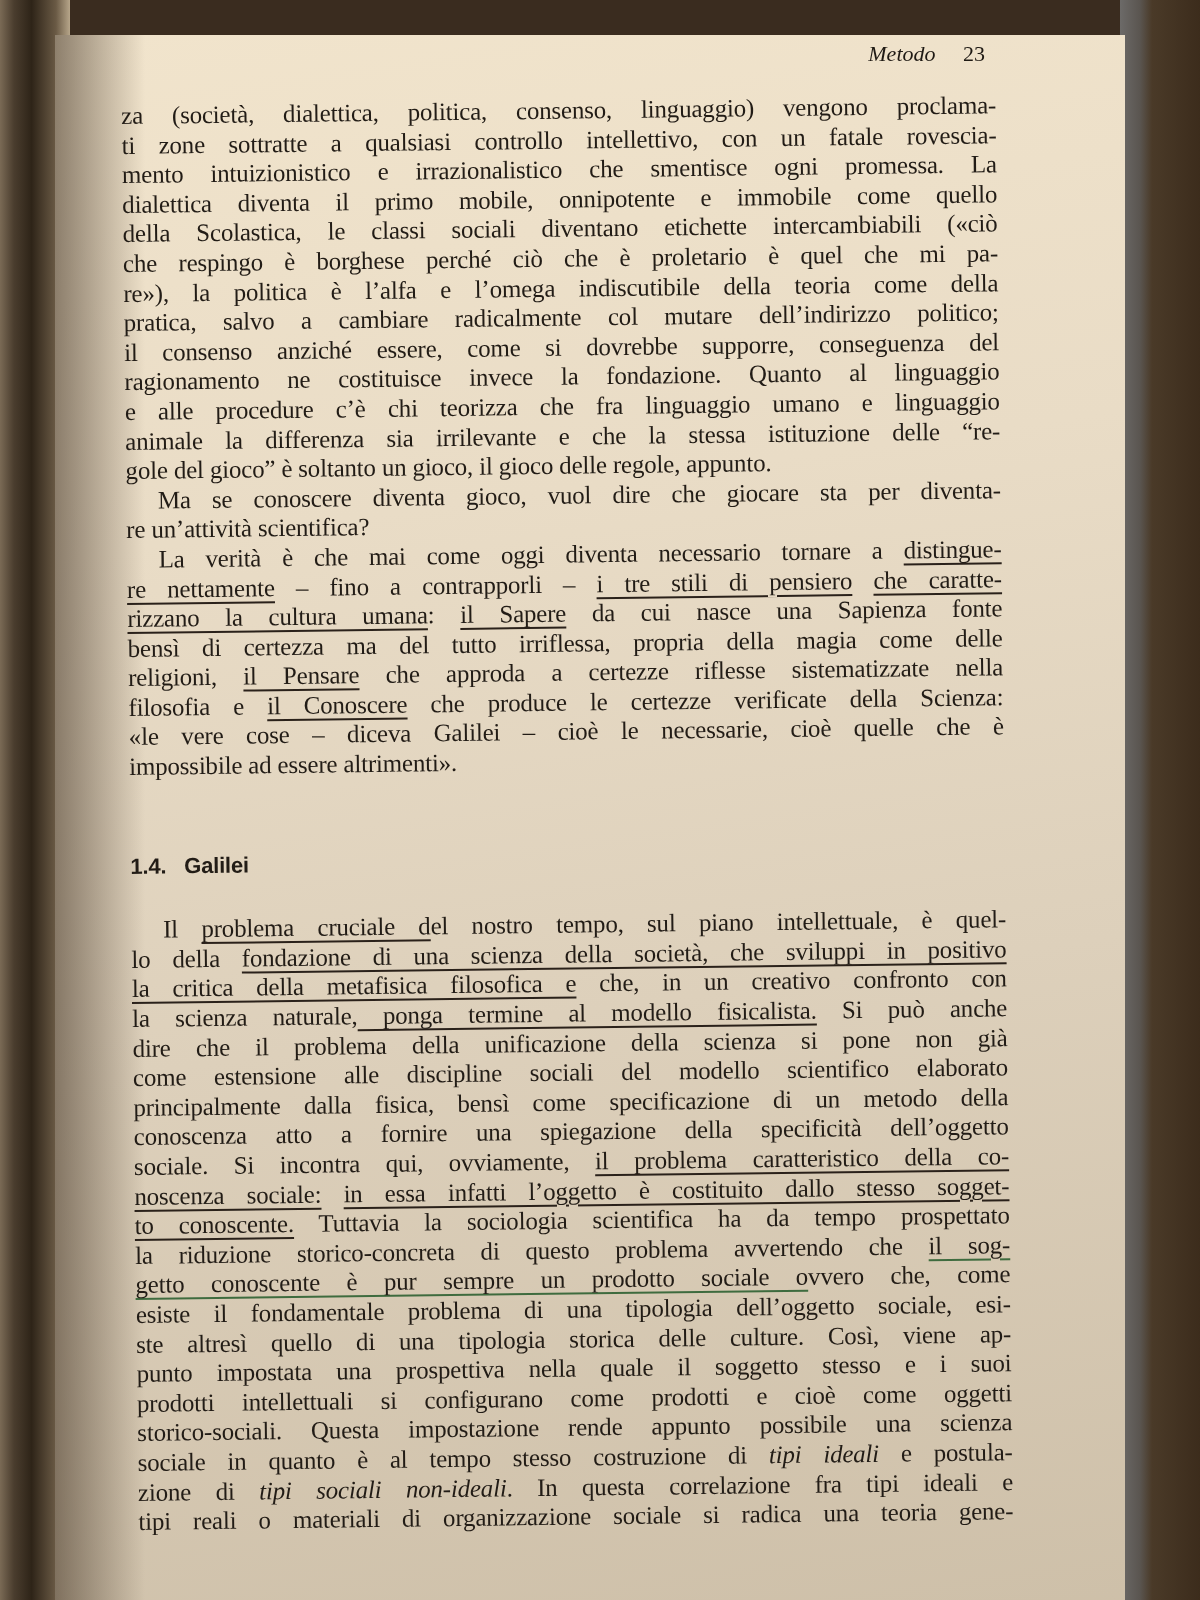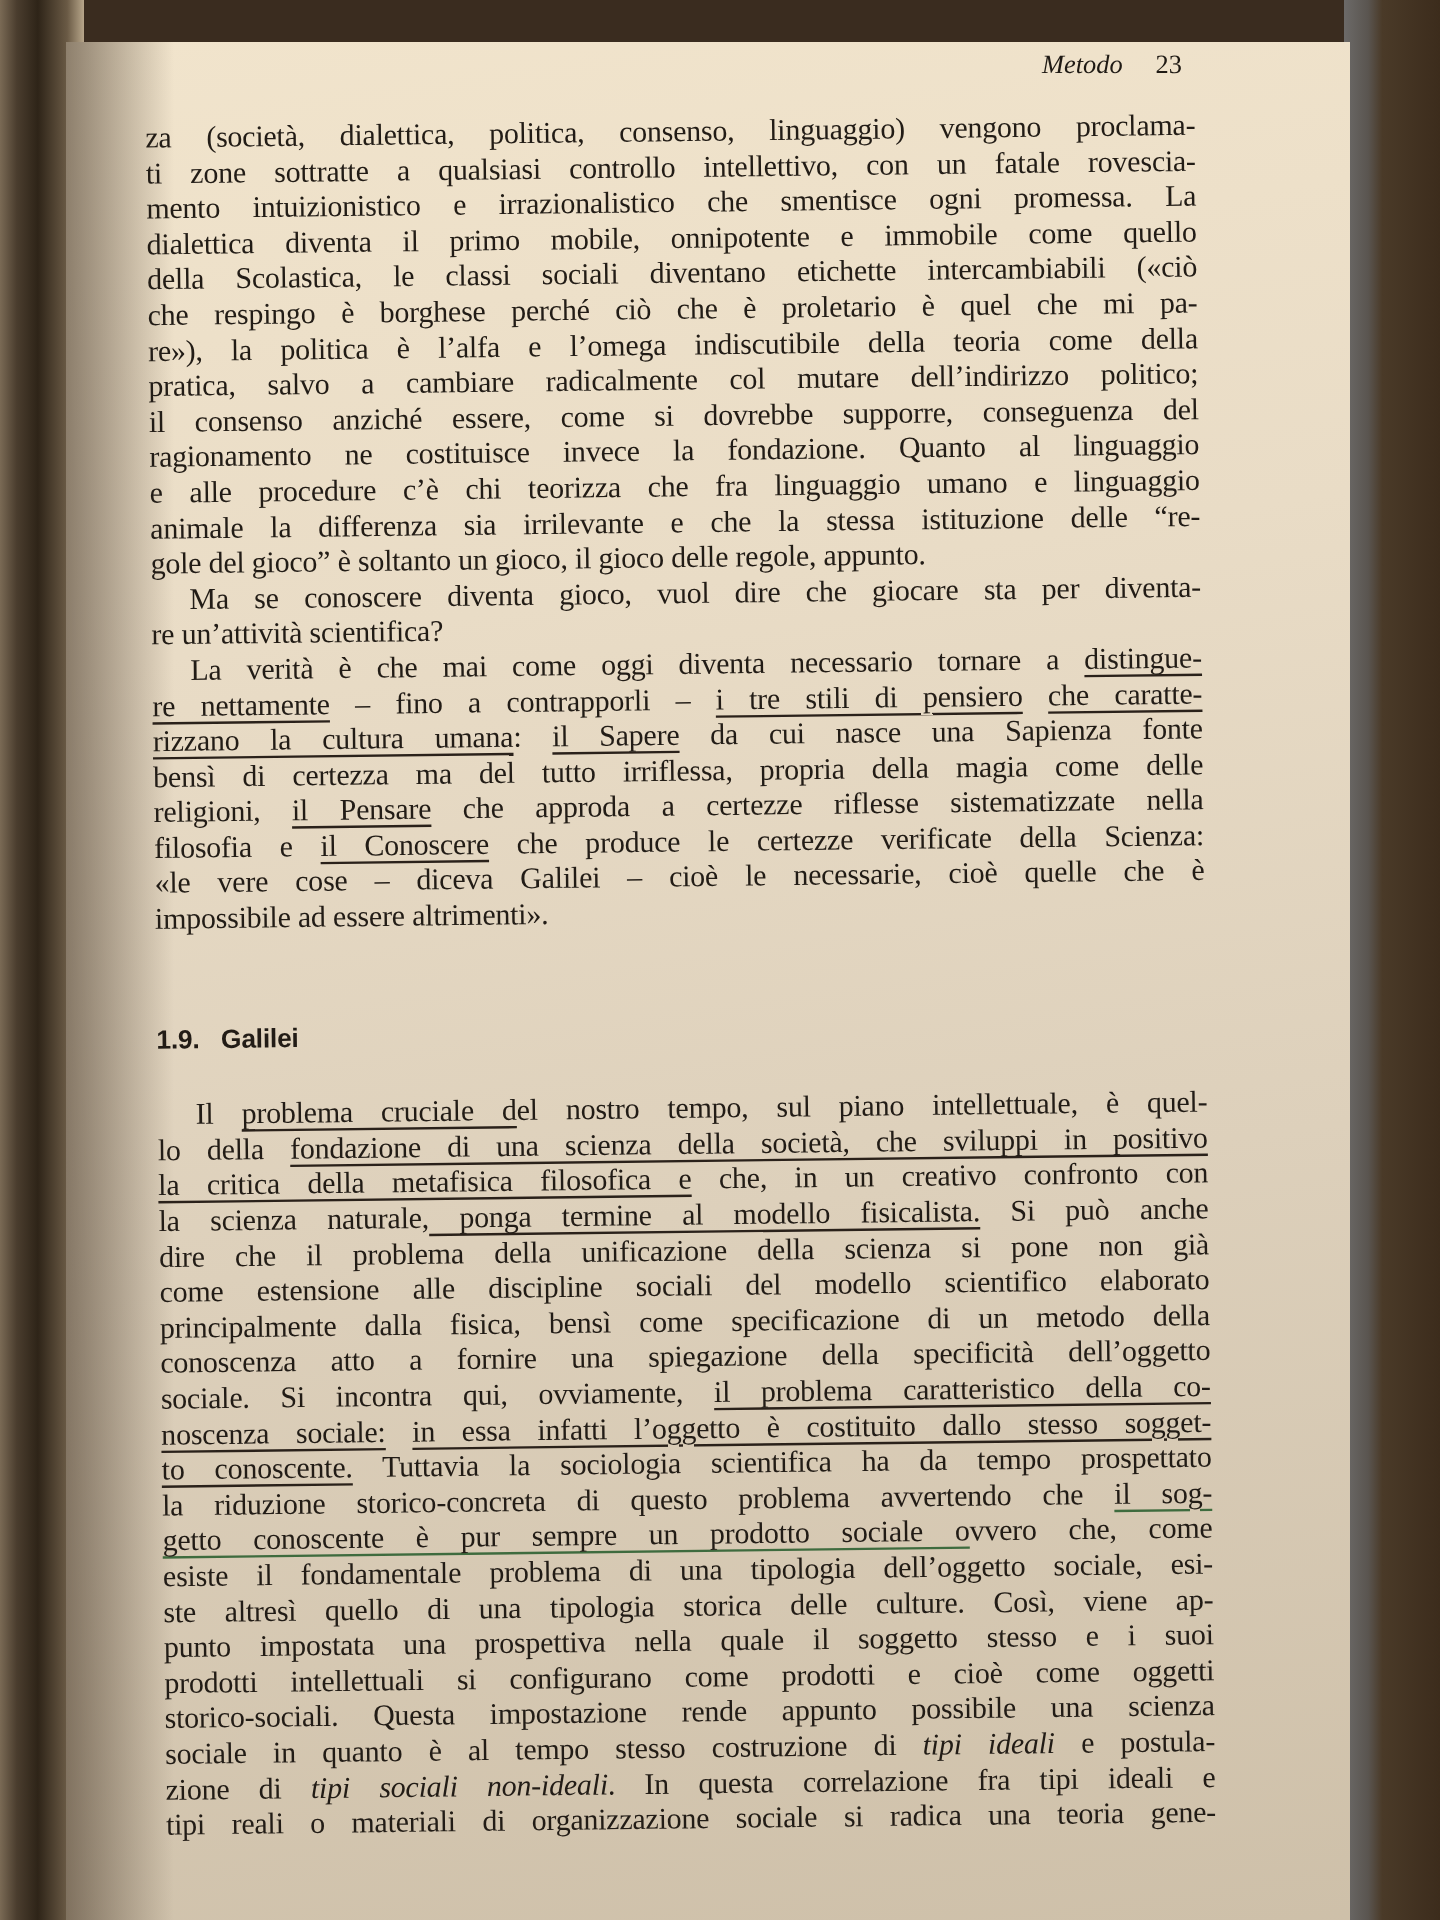--- a/index.html
+++ b/index.html
@@ -92,21 +92,21 @@
         <span class="line"><span class="ul">re nettamente</span><span> – fino a contrapporli – </span><span class="ul">i tre stili di pensiero</span><span> </span><span class="ul">che caratte-</span></span>
         <span class="line"><span class="ul">rizzano la cultura umana</span><span>: </span><span class="ul">il Sapere</span><span> da cui nasce una Sapienza fonte</span></span>
         <span class="line">bensì di certezza ma del tutto irriflessa, propria della magia come delle</span>
         <span class="line"><span>religioni, </span><span class="ul">il Pensare</span><span> che approda a certezze riflesse sistematizzate nella</span></span>
         <span class="line"><span>filosofia e </span><span class="ul">il Conoscere</span><span> che produce le certezze verificate della Scienza:</span></span>
         <span class="line">«le vere cose – diceva Galilei – cioè le necessarie, cioè quelle che è</span>
         <span class="line last">impossibile ad essere altrimenti».</span>
       </div>
 
       <div class="section-head">
-        <span class="num">1.9.</span>
+        <span class="num">1.4.</span>
         <span>Galilei</span>
       </div>
 
       <div class="block">
         <span class="line indent"><span>Il </span><span class="ul">problema cruciale d</span><span>el nostro tempo, sul piano intellettuale, è quel-</span></span>
         <span class="line"><span>lo della </span><span class="ul">fondazione di una scienza della società, che sviluppi in positivo</span></span>
         <span class="line"><span class="ul">la critica della metafisica filosofica e</span><span> che, in un creativo confronto con</span></span>
         <span class="line"><span>la scienza naturale,</span><span class="ul"> ponga termine al modello fisicalista.</span><span> Si può anche</span></span>
         <span class="line">dire che il problema della unificazione della scienza si pone non già</span>
         <span class="line">come estensione alle discipline sociali del modello scientifico elaborato</span>

